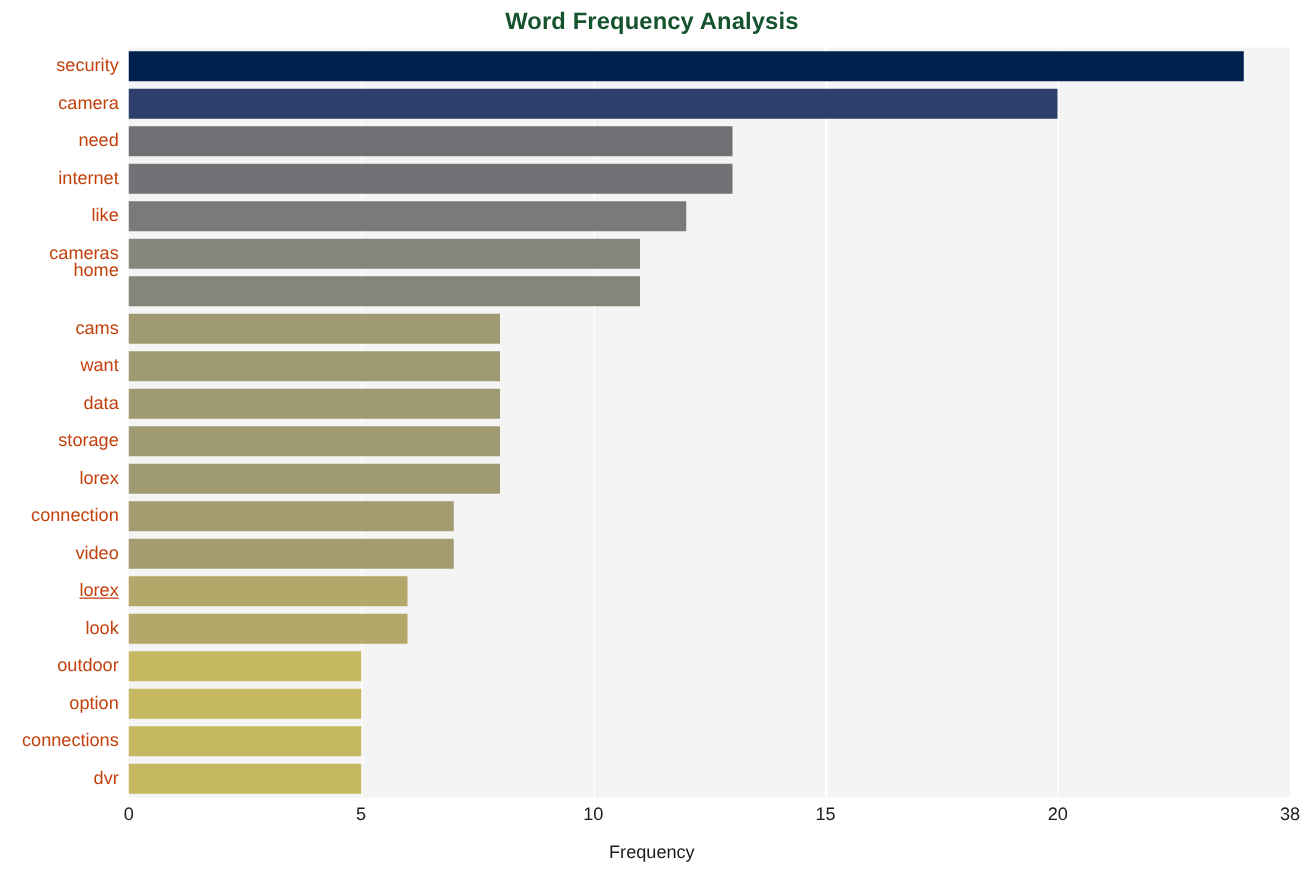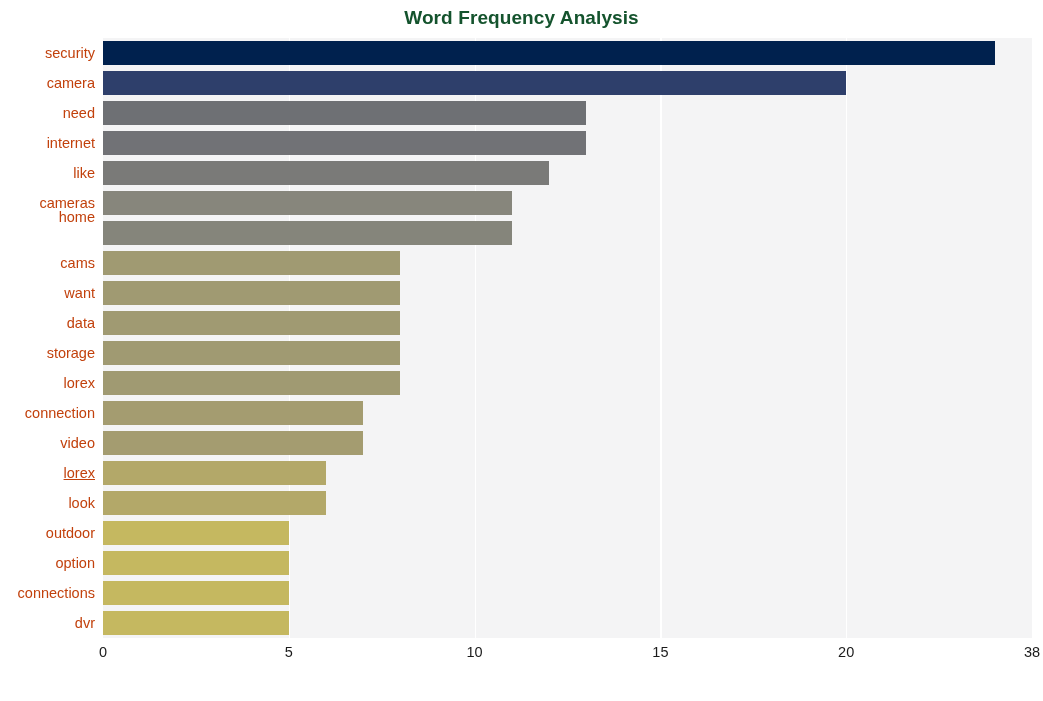--- a/index.html
+++ b/index.html
@@ -195,14 +195,15 @@
 
   <div id="x-labels">
       <div class="x-label" style="left: 103px;">0</div>
       <div class="x-label" style="left: 288.8px;">5</div>
       <div class="x-label" style="left: 474.6px;">10</div>
       <div class="x-label" style="left: 660.4px;">15</div>
       <div class="x-label" style="left: 846.2px;">20</div>
       <div class="x-label" style="left: 1032px;">38</div>
     </div>
 
+  <div id="x-axis-title">Frequency</div>
 
 </div>
 
 </body></html>

